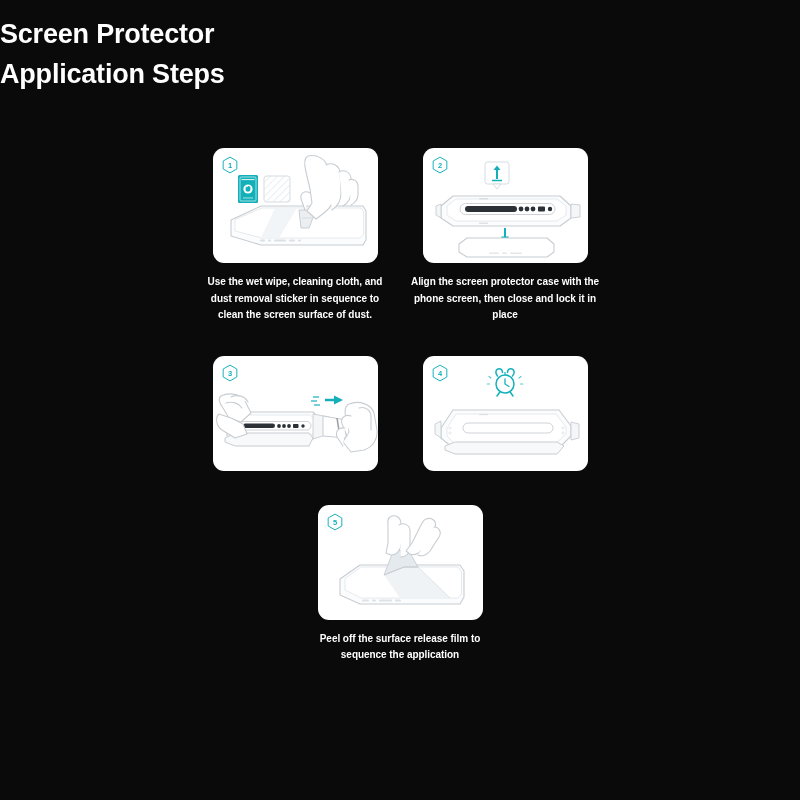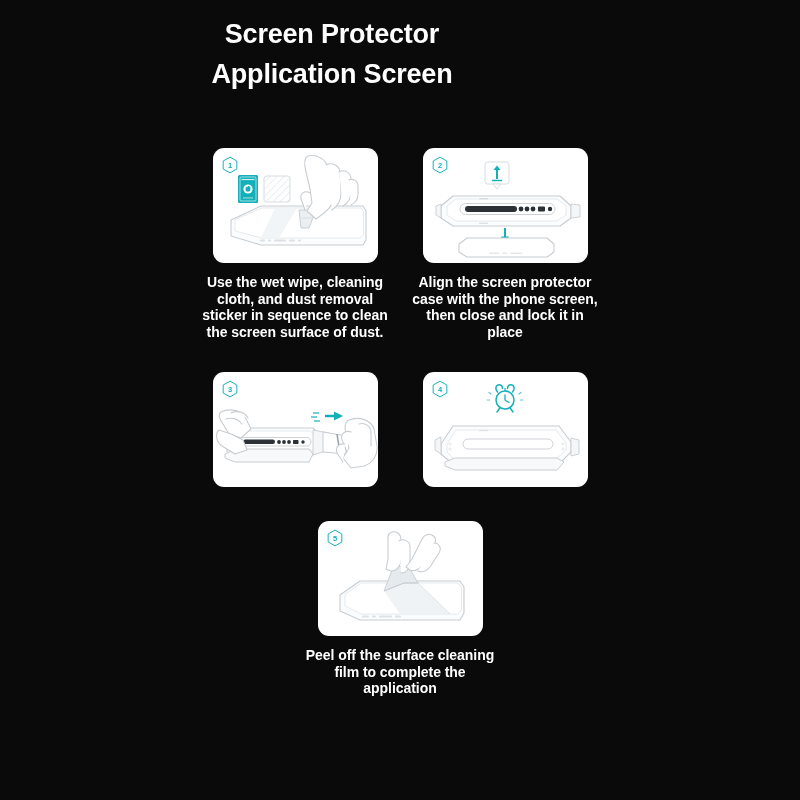--- a/index.html
+++ b/index.html
@@ -8,21 +8,21 @@
     background:#0a0a0a;
     font-family:"Liberation Sans", sans-serif;
     overflow:hidden;
     position:relative;
   }
   .page{width:800px;height:800px;position:relative;}
 
   
   .title-block{
     position:absolute;top:14px;left:0;width:664px;
-    text-align:center;
+    text-align:left;
   }
   .title-line{
     color:#ffffff;
     font-size:27px;
     font-weight:700;
     letter-spacing:-0.2px;
     line-height:40px;
     white-space:nowrap;
   }
 
@@ -61,34 +61,34 @@
   .badge svg{display:block;}
 
   .art{position:absolute;inset:0;}
   .art svg{display:block;width:165px;height:115px;}
 
   .caption{
     margin-top:11px;
     width:195px;
     text-align:center;
     color:#ffffff;
-    font-size:14px;
+    font-size:10px;
     font-weight:700;
     line-height:16.5px;
     letter-spacing:-0.05px;
   }
 </style>
 </head>
 <body>
 
 <div class="page">
 
   <div class="title-block">
     <div class="title-line">Screen Protector</div>
-    <div class="title-line">Application Screen</div>
+    <div class="title-line">Application Steps</div>
   </div>
 
   <div class="steps">
 
     <div class="row r1">
 
       <div class="step">
         <div class="card">
           <div class="badge">
             <svg viewBox="0 0 20 20" width="18" height="18">
@@ -358,18 +358,18 @@
 
               <g fill="#ffffff" stroke="#c8cdd2" stroke-width="1.1" stroke-linejoin="round" stroke-linecap="round">
                 <path d="M72 12 C77 9 83 12 83 19 L83 38 C83 45 79 50 73 50 L68 48 L70 38 L70 22 C70 16 69 14 72 12 Z"></path>
                 <path d="M81 20 C86 17 92 20 92 26 L92 42 C92 48 88 52 83 52"></path>
                 <path d="M108 14 C114 12 119 16 117 22 L106 42 C103 48 97 51 92 49 L88 46 L94 38 L102 22 C105 17 105 15 108 14 Z"></path>
                 <path d="M116 22 C121 22 124 27 121 32 L112 46 C109 50 104 52 100 50"></path>
               </g>
             </svg>
           </div>
         </div>
-        <div class="caption">Peel off the surface cleaning film to complete the application</div>
+        <div class="caption">Peel off the surface release film to sequence the application</div>
       </div>
     </div>
 
   </div>
 </div>
 
 </body></html>

